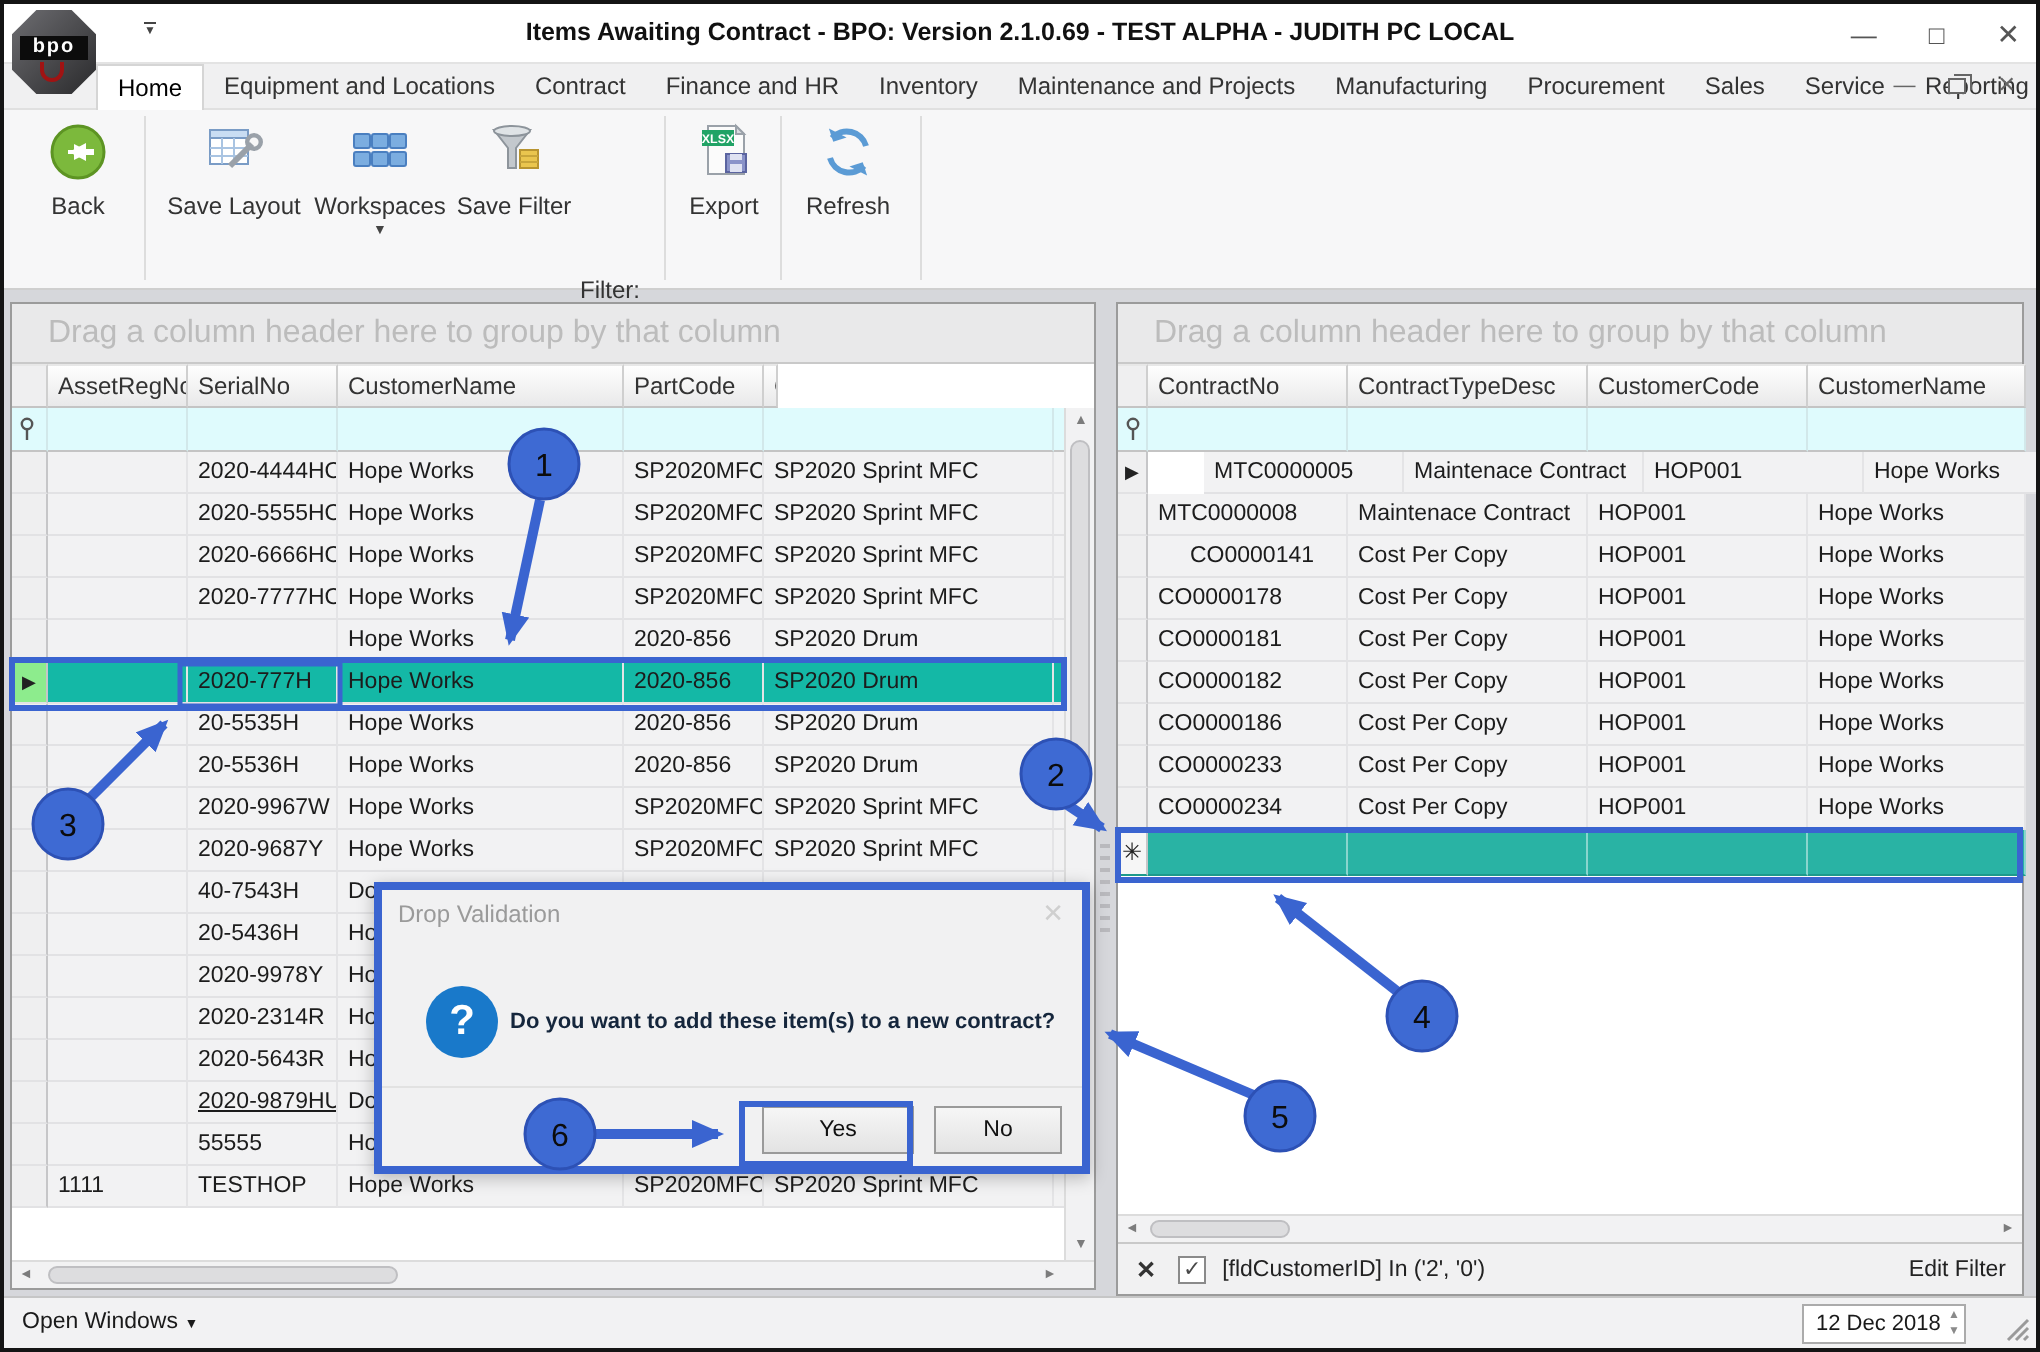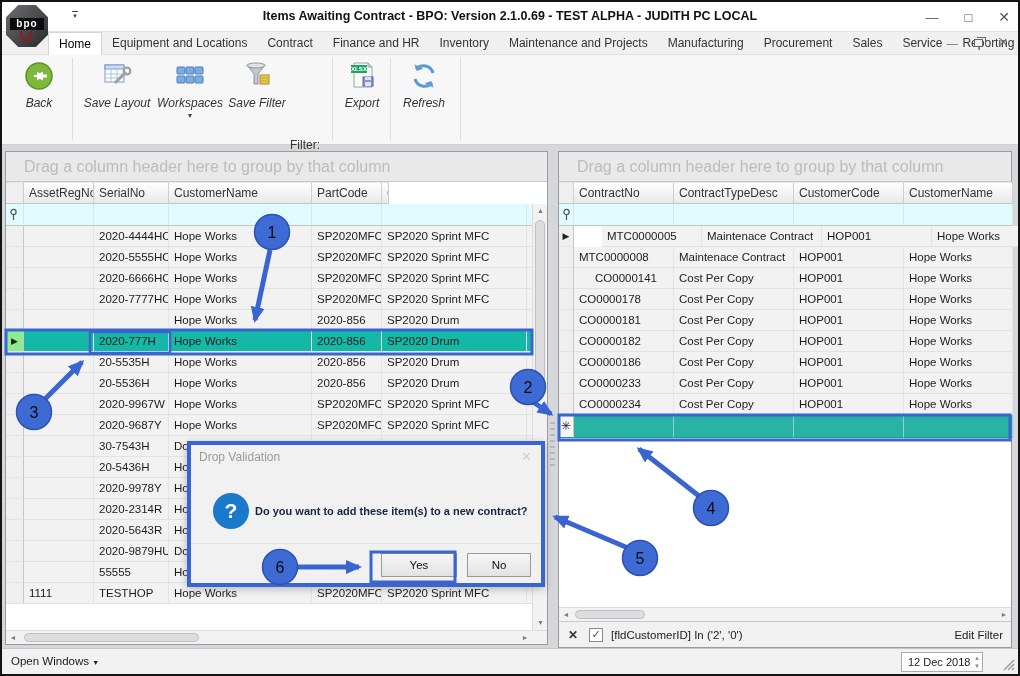--- a/index.html
+++ b/index.html
@@ -26,21 +26,21 @@
   .tab.active{background:#ffffff;border:1px solid #d5d5d5;border-bottom:none;color:#000;}
   .mdictl{position:absolute;right:10px;top:4px;display:flex;gap:16px;align-items:center;color:#666;}
   .mdictl .mi{font-size:11px;}
   .restore-box{width:9px;height:8px;border:1px solid #666;position:relative;background:#f0f0f1;}
   .restore-box:before{content:"";position:absolute;left:2px;top:-3px;width:8px;height:7px;border:1px solid #666;border-bottom:none;border-left:none;}
   
   .ribbon{position:absolute;left:0;top:53px;right:0;height:90px;background:#f7f7f8;border-bottom:1px solid #cfcfcf;}
   .rsep{position:absolute;top:3px;height:82px;width:1px;background:#dddddd;}
   .rbtn{position:absolute;top:4px;display:flex;flex-direction:column;align-items:center;font-size:12px;color:#333;cursor:default;}
   .rbtn .ric{width:34px;height:34px;display:flex;align-items:center;justify-content:center;}
-  .rbtn .rlabel{margin-top:3px;white-space:nowrap;font-style:italic;}
+  .rbtn .rlabel{margin-top:3px;white-space:nowrap;}
   .rbtn .ddown{font-size:7px;color:#444;margin-top:2px;}
   .launcher{font-size:6px;color:#a8a8a8;position:absolute;right:3px;bottom:1px;}
   .grp-label{position:absolute;top:126px;height:14px;font-size:12px;color:#a3a3a3;text-align:center;}
   .filterlbl{position:absolute;left:288px;top:83px;font-size:12px;color:#333;}
   
   .panel{position:absolute;background:#ffffff;border:1px solid #9b9b9b;}
   .groupbar{position:absolute;left:0;right:0;top:0;height:30px;background:#e9e9ea;border-bottom:1px solid #c9c9c9;
             font-size:16px;color:#bcbcbc;line-height:30px;padding-left:18px;white-space:nowrap;overflow:hidden;}
   .ghead,.gfilter{position:absolute;display:flex;}
   .ghead{top:30px;height:22px;}
@@ -359,21 +359,21 @@
           <div class="gcell" style="width: 70px;"></div>
           <div class="gcell" style="width: 75px;">2020-9687Y</div>
           <div class="gcell" style="width: 143px;">Hope Works</div>
           <div class="gcell" style="width: 70px;">SP2020MFC</div>
           <div class="gcell" style="width: 145px;">SP2020 Sprint MFC</div>
           <div class="gcell" style="width: 7px;"></div>
         </div>
         <div class="g-row">
           <div class="gind" style="width: 18px;"></div>
           <div class="gcell" style="width: 70px;"></div>
-          <div class="gcell" style="width: 75px;">30-7543H</div>
+          <div class="gcell" style="width: 75px;">40-7543H</div>
           <div class="gcell" style="width: 143px;">Do</div>
           <div class="gcell" style="width: 70px;"></div>
           <div class="gcell" style="width: 145px;"></div>
           <div class="gcell" style="width: 7px;"></div>
         </div>
         <div class="g-row">
           <div class="gind" style="width: 18px;"></div>
           <div class="gcell" style="width: 70px;"></div>
           <div class="gcell" style="width: 75px;">20-5436H</div>
           <div class="gcell" style="width: 143px;">Ho</div>
@@ -404,21 +404,21 @@
           <div class="gcell" style="width: 70px;"></div>
           <div class="gcell" style="width: 75px;">2020-5643R</div>
           <div class="gcell" style="width: 143px;">Ho</div>
           <div class="gcell" style="width: 70px;"></div>
           <div class="gcell" style="width: 145px;"></div>
           <div class="gcell" style="width: 7px;"></div>
         </div>
         <div class="g-row">
           <div class="gind" style="width: 18px;"></div>
           <div class="gcell" style="width: 70px;"></div>
-          <div class="gcell" style="width: 75px;">2020-9879HU</div>
+          <div class="gcell" style="width: 75px; text-decoration: underline;">2020-9879HU</div>
           <div class="gcell" style="width: 143px;">Do</div>
           <div class="gcell" style="width: 70px;"></div>
           <div class="gcell" style="width: 145px;"></div>
           <div class="gcell" style="width: 7px;"></div>
         </div>
         <div class="g-row">
           <div class="gind" style="width: 18px;"></div>
           <div class="gcell" style="width: 70px;"></div>
           <div class="gcell" style="width: 75px;">55555</div>
           <div class="gcell" style="width: 143px;">Ho</div>

